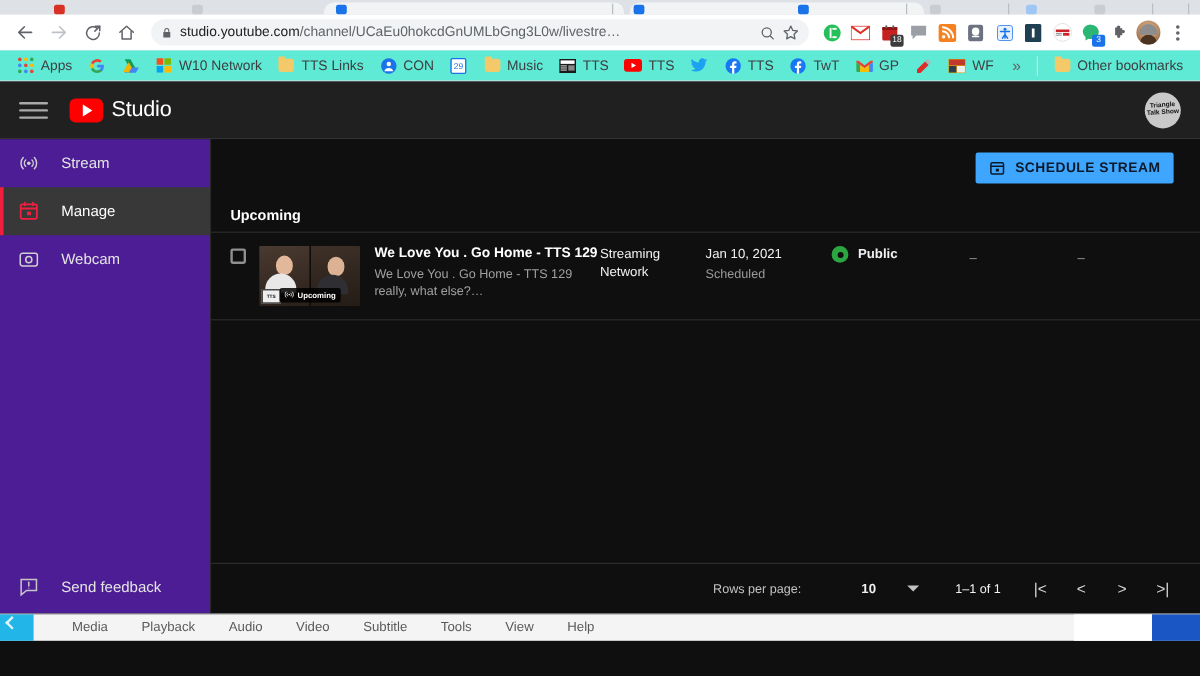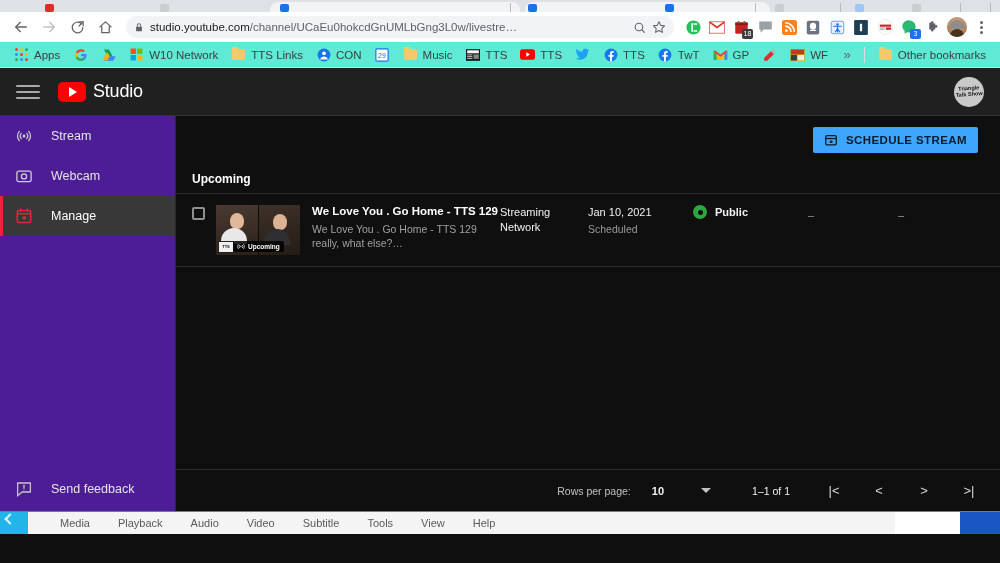--- a/index.html
+++ b/index.html
@@ -235,24 +235,24 @@
     display:flex; align-items:center; justify-content:center; flex:0 0 auto;
   }
   .eye i { width:5px; height:5px; border-radius:50%; background:#0f0f0f; display:block; }
   .vis-label { color:#f1f1f1; font-size:11px; font-weight:700; }
   .dash { color:#9a9a9a; font-size:11px; }
 
   .table-fill { flex:1 1 auto; }
 
   .pager {
     height: 42px; display:flex; align-items:center; justify-content:flex-end;
-    gap:11px; padding-right:14px; border-top:1px solid #2c2c2c; flex:0 0 auto;
+    gap:0; padding-right:14px; border-top:1px solid #2c2c2c; flex:0 0 auto;
   }
   .pager .lbl { color:#c2c2c2; font-size:10.5px; margin-right:10px; }
-  .pager .val { color:#f1f1f1; font-size:11px; font-weight:700; }
+  .pager .val { color:#f1f1f1; font-size:11px; font-weight:700;margin-left:40px; }
   .pager .caret {
     width:0;height:0;border-left:5px solid transparent;border-right:5px solid transparent;
     border-top:5px solid #c2c2c2; margin-left:26px;
   }
   .pager .range { color:#f1f1f1; font-size:10.5px; margin-left:30px; }
   .pg-btn {
     width:34px; height:34px; display:flex; align-items:center; justify-content:center;
     color:#d8d8d8; font-size:13px;
   }
 
@@ -648,41 +648,41 @@
         <span class="side-icon">
           <svg width="18" height="18" viewBox="0 0 24 24" fill="none" stroke="#d0d0d0" stroke-width="1.6" stroke-linecap="round">
             <circle cx="12" cy="12" r="2" fill="#d0d0d0" stroke="none"></circle>
             <path d="M8.5 8.5a5 5 0 0 0 0 7M15.5 8.5a5 5 0 0 1 0 7"></path>
             <path d="M5.8 5.8a9 9 0 0 0 0 12.4M18.2 5.8a9 9 0 0 1 0 12.4"></path>
           </svg>
         </span>
         <span>Stream</span>
       </div>
 
-      <div class="side-item">
-        <span class="side-icon">
-          <svg width="18" height="18" viewBox="0 0 24 24" fill="none" stroke="#d0d0d0" stroke-width="1.7">
-            <rect x="2.5" y="5.5" width="19" height="14" rx="2.5"></rect>
-            <circle cx="12" cy="12.5" r="3.4"></circle>
-          </svg>
-        </span>
-        <span>Webcam</span>
-      </div>
-
       <div class="side-item active">
         <span class="side-icon">
           <svg width="18" height="18" viewBox="0 0 24 24" fill="none" stroke="#f01f3f" stroke-width="2">
             <rect x="3" y="4.5" width="18" height="16" rx="2"></rect>
             <line x1="3" y1="9" x2="21" y2="9"></line>
             <rect x="10" y="12.5" width="4.5" height="4" fill="#f01f3f" stroke="none"></rect>
             <line x1="7.5" y1="2.5" x2="7.5" y2="5.5" stroke-linecap="round"></line>
             <line x1="16.5" y1="2.5" x2="16.5" y2="5.5" stroke-linecap="round"></line>
           </svg>
         </span>
         <span>Manage</span>
+      </div>
+
+      <div class="side-item">
+        <span class="side-icon">
+          <svg width="18" height="18" viewBox="0 0 24 24" fill="none" stroke="#d0d0d0" stroke-width="1.7">
+            <rect x="2.5" y="5.5" width="19" height="14" rx="2.5"></rect>
+            <circle cx="12" cy="12.5" r="3.4"></circle>
+          </svg>
+        </span>
+        <span>Webcam</span>
       </div>
 
       <div class="side-spacer"></div>
 
       <div class="side-feedback">
         <span class="side-icon">
           <svg width="18" height="18" viewBox="0 0 24 24" fill="none" stroke="#c6c6c6" stroke-width="1.7">
             <path d="M3.5 4h17v12h-11l-6 5z"></path>
             <line x1="12" y1="7" x2="12" y2="11" stroke-linecap="round"></line>
             <circle cx="12" cy="13.4" r="0.7" fill="#c6c6c6" stroke="none"></circle>

